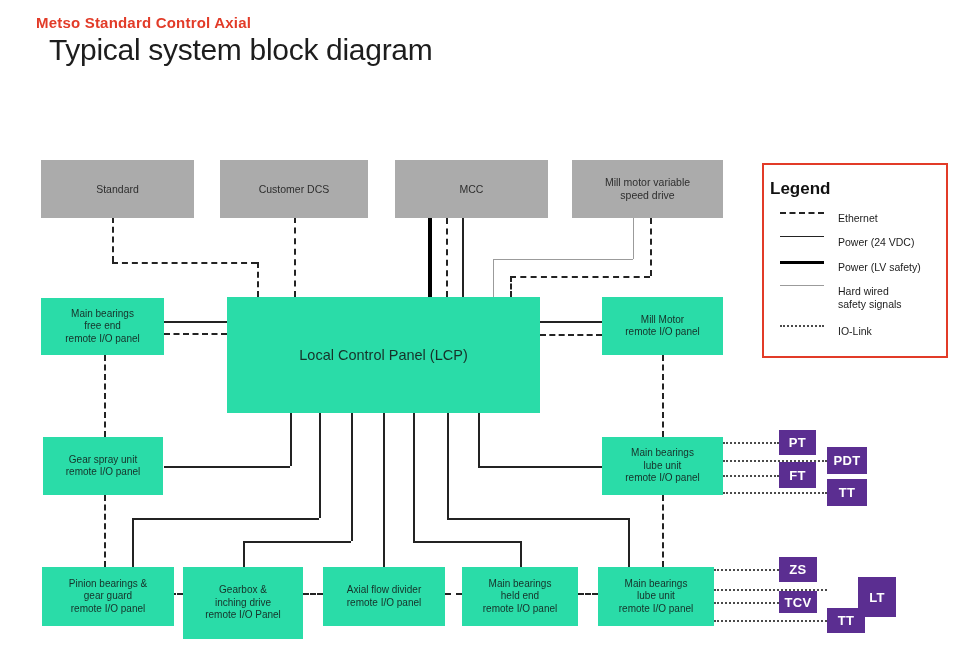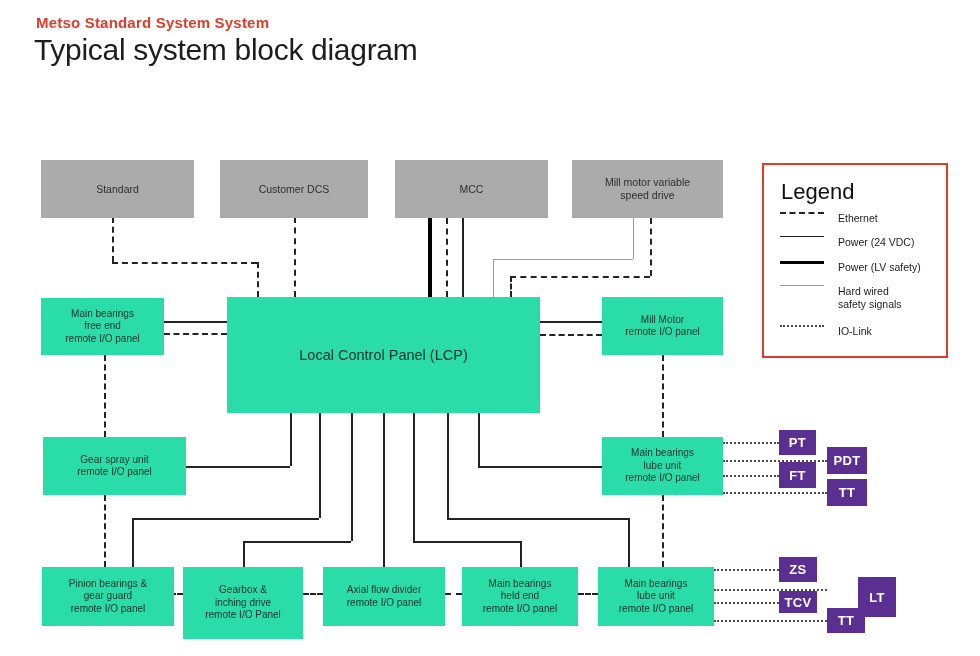--- a/index.html
+++ b/index.html
@@ -13,21 +13,21 @@
   html,body{margin:0;padding:0;background:#fff;}
   #canvas{
     position:relative;width:980px;height:656px;background:#ffffff;
     font-family:"Liberation Sans", sans-serif;overflow:hidden;
   }
   .eyebrow{
     position:absolute;left:36px;top:14px;font-size:15px;font-weight:700;
     color:var(--red);letter-spacing:.2px;
   }
   .pagetitle{
-    position:absolute;left:34px;top:33px;font-size:30px;font-weight:400;
+    position:absolute;left:49px;top:33px;font-size:30px;font-weight:400;
     color:#1d1d1d;letter-spacing:-.3px;
   }
   .box{
     position:absolute;display:flex;align-items:center;justify-content:center;
     text-align:center;box-sizing:border-box;
   }
   .box .lbl{white-space:pre-line;}
   .gbox{background:var(--gray);color:#2e2e2e;font-size:10.5px;line-height:13px;}
   .tbox{background:var(--teal);color:#163129;font-size:10px;line-height:12.5px;}
   .tbox.big{font-size:14.5px;justify-content:center;}
@@ -40,21 +40,21 @@
   .wire.pwr.h{border-top:2px solid var(--ink);}
   .wire.pwr.v{border-left:2px solid var(--ink);}
   .wire.thick.v{border-left:4px solid #000;}
   .wire.gray.h{border-top:1.5px solid var(--safety);}
   .wire.gray.v{border-left:1.5px solid var(--safety);}
   .wire.io.h{border-top:2px dotted #4a4a4a;}
   .legend{
     position:absolute;left:762px;top:163px;width:186px;height:195px;
     border:2.5px solid var(--red);box-sizing:border-box;background:#fff;
   }
-  .legend-title{position:absolute;left:17px;top:14px;font-size:22px;font-weight:400;color:#111;}
+  .legend-title{position:absolute;left:6px;top:14px;font-size:17px;font-weight:700;color:#111;}
   .legend-row{position:absolute;left:16px;display:flex;}
   .legend-row .sample{width:44px;margin-right:14px;flex:0 0 44px;}
   .legend-row .sample.s-eth{border-top:2px dashed var(--ink);}
   .legend-row .sample.s-pwr{border-top:1.5px solid var(--ink);}
   .legend-row .sample.s-thick{border-top:3.5px solid #000;}
   .legend-row .sample.s-gray{border-top:1.5px solid var(--safety);}
   .legend-row .sample.s-io{border-top:2px dotted #4a4a4a;}
   .legend-row .ltext{font-size:10.5px;color:#1c1c1c;line-height:13px;white-space:pre-line;}
 </style>
 </head>
@@ -105,21 +105,21 @@
     <div class="wire eth h" style="left: 164px; top: 333px; width: 63px;"></div>
     <div class="wire eth v" style="left: 510px; top: 276px; height: 21px;"></div>
     <div class="wire eth h" style="left: 510px; top: 276px; width: 140px;"></div>
     <div class="wire eth v" style="left: 650px; top: 218px; height: 58px;"></div>
     <div class="wire eth v" style="left: 446px; top: 218px; height: 79px;"></div>
     <div class="wire eth v" style="left: 294px; top: 217px; height: 80px;"></div>
     <div class="wire eth v" style="left: 257px; top: 262px; height: 35px;"></div>
     <div class="wire eth h" style="left: 112px; top: 262px; width: 145px;"></div>
     <div class="wire eth v" style="left: 112px; top: 217px; height: 45px;"></div>
 
-  <div class="eyebrow">Metso Standard System System</div>
+  <div class="eyebrow">Metso Standard Control Axial</div>
   <div class="pagetitle">Typical system block diagram</div>
 
   <div class="box gbox" style="left:41px;top:160px;width:153px;height:58px">
     <span class="lbl">Standard</span>
     </div>
   <div class="box gbox" style="left:220px;top:160px;width:148px;height:58px">
     <span class="lbl">Customer DCS</span>
     </div>
   <div class="box gbox" style="left:395px;top:160px;width:153px;height:58px">
     <span class="lbl">MCC</span>
@@ -159,21 +159,21 @@
 free end
 remote I/O panel</span>
     </div>
   <div class="box tbox big" style="left:227px;top:297px;width:313px;height:116px">
     <span class="lbl">Local Control Panel (LCP)</span>
     </div>
   <div class="box tbox" style="left:602px;top:297px;width:121px;height:58px">
     <span class="lbl">Mill Motor
 remote I/O panel</span>
     </div>
-  <div class="box tbox" style="left:43px;top:437px;width:143px;height:58px">
+  <div class="box tbox" style="left:43px;top:437px;width:120px;height:58px">
     <span class="lbl">Gear spray unit
 remote I/O panel</span>
     </div>
   <div class="box tbox" style="left:602px;top:437px;width:121px;height:58px">
     <span class="lbl">Main bearings
 lube unit
 remote I/O panel</span>
     </div>
   <div class="box tbox" style="left:42px;top:567px;width:132px;height:59px">
     <span class="lbl">Pinion bearings &amp;

